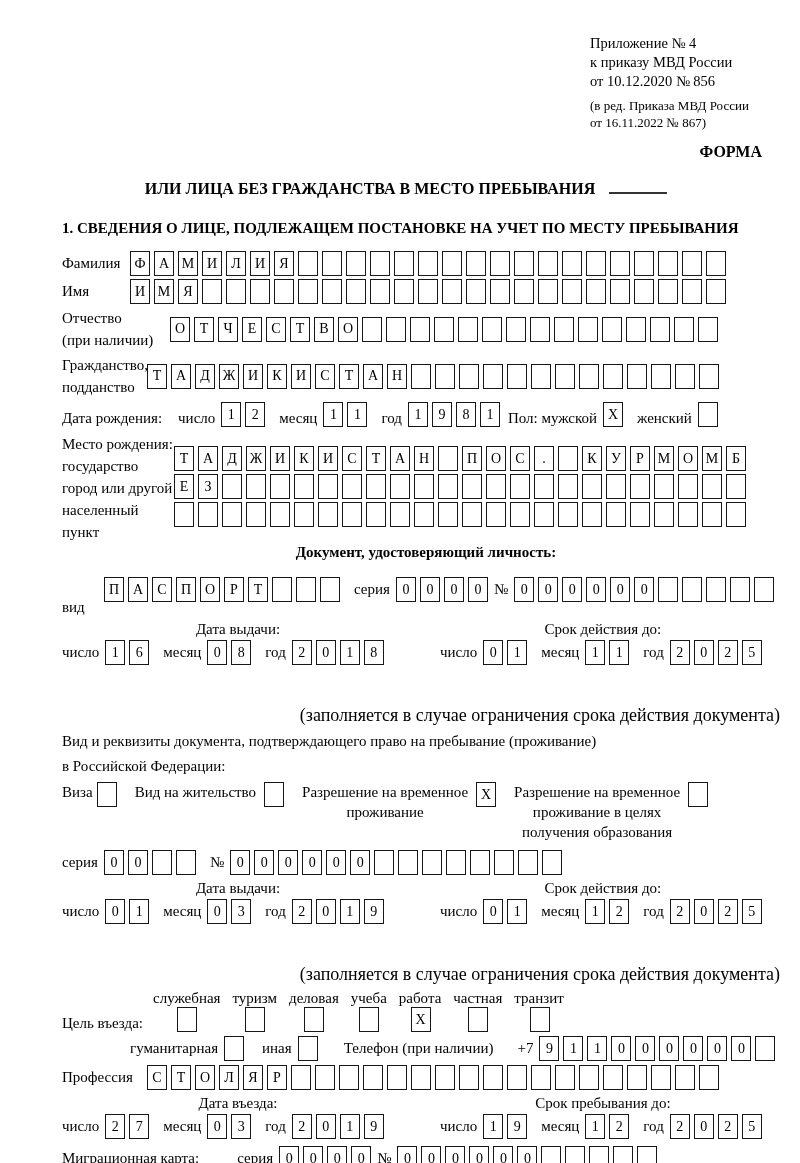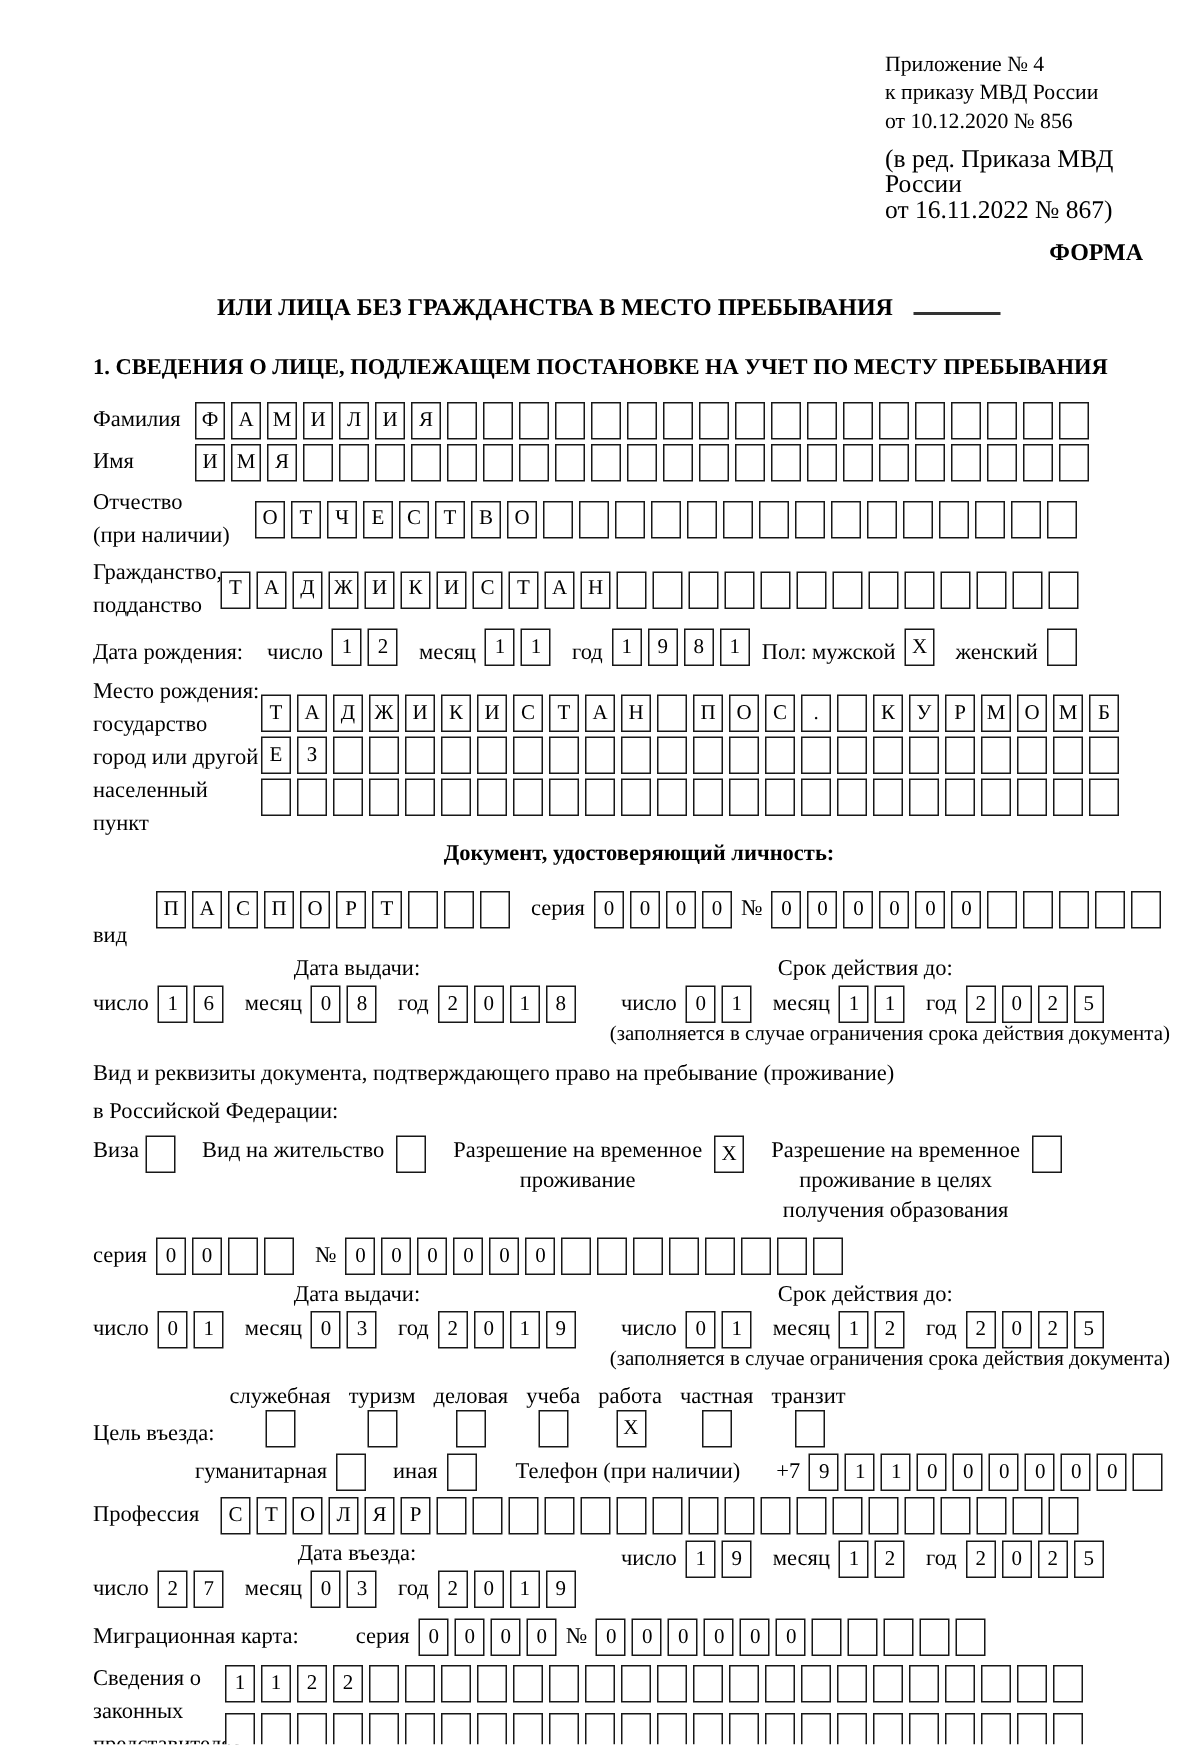--- a/index.html
+++ b/index.html
@@ -4,48 +4,48 @@
 <style>
   * { box-sizing: border-box; }
   html,body { margin:0; padding:0; background:#fff; }
   .page {
     width:800px; height:1163px; background:#fff; color:#000;
     font-family:"Liberation Serif","DejaVu Serif",serif;
     font-size:15px; padding:34px 10px 0 62px; overflow:hidden; position:relative;
   }
   
   .hdr { margin-left:auto; margin-right:14px; width:186px; line-height:19px; font-size:14.5px; }
-  .hdr .sub { font-size:17px; line-height:17px; margin-top:6px; }
+  .hdr .sub { font-size:13px; line-height:17px; margin-top:6px; }
   .forma { text-align:right; padding-right:28px; font-weight:bold; font-size:16px; margin-top:12px; }
   
   .title { text-align:center; font-weight:bold; font-size:16px; line-height:23px; margin-top:16px; margin-right:40px; }
   .uline { display:inline-block; width:58px; border-bottom:2px solid #333; margin-left:14px; height:14px; }
   .sec1 { font-weight:bold; font-size:15px; margin-top:20px; }
   
   .cells { display:flex; flex:none; }
   .cell {
     width:20px; height:25px; border:1.8px solid #171717; margin-right:4px;
     display:inline-flex; align-items:center; justify-content:center;
     font-size:14px; flex:none; background:#fff;
   }
   .frow { display:flex; align-items:center; margin-top:3px; }
   .lbl { flex:none; line-height:25px; }
   .lbl2 { flex:none; line-height:22px; }
   .w68 { width:68px; } .w85 { width:85px; } .w108 { width:108px; } .w112 { width:112px; }
   .stack { display:flex; flex-direction:column; }
   .stack .cells { margin-bottom:3px; }
   
-  .dcols { display:flex; margin-top:4px; }
+  .dcols { display:flex; margin-top:4px;gap:26px; }
   .dcol-l { flex:none; width:352px; }
   .dcol-r { flex:none; }
   .dhead { text-align:center; margin-bottom:2px; line-height:18px; }
   .dg { display:flex; align-items:center; }
   .dlbl { margin-right:6px; }
   .dlbl.mid { margin-left:10px; }
-  .note { font-size:14px; line-height:16px; }
+  .note { font-size:18px; line-height:16px;margin-top:42px; }
   .note.right { text-align:right; padding-right:10px; }
   .intro { margin-top:8px; line-height:20px; }
   
   .permits { display:flex; margin-top:6px; }
   .pitem { display:flex; align-items:flex-start; margin-right:14px; }
   .pitem .plabel { line-height:20px; }
   .pitem .center { text-align:center; }
   .pitem .cells { margin-left:8px; }
   
   .opts { display:flex; align-items:flex-end; margin-top:8px; }
@@ -641,20 +641,21 @@
         <span class="dlbl mid">год</span>
         <span class="cells">
             <span class="cell">2</span>
             <span class="cell">0</span>
             <span class="cell">1</span>
             <span class="cell">9</span>
           </span>
       </div>
     </div>
     <div class="dcol-r">
+      <div class="dhead">Срок пребывания до:</div>
       <div class="dg">
         <span class="dlbl">число</span>
         <span class="cells">
             <span class="cell">1</span>
             <span class="cell">9</span>
           </span>
         <span class="dlbl mid">месяц</span>
         <span class="cells">
             <span class="cell">1</span>
             <span class="cell">2</span>

